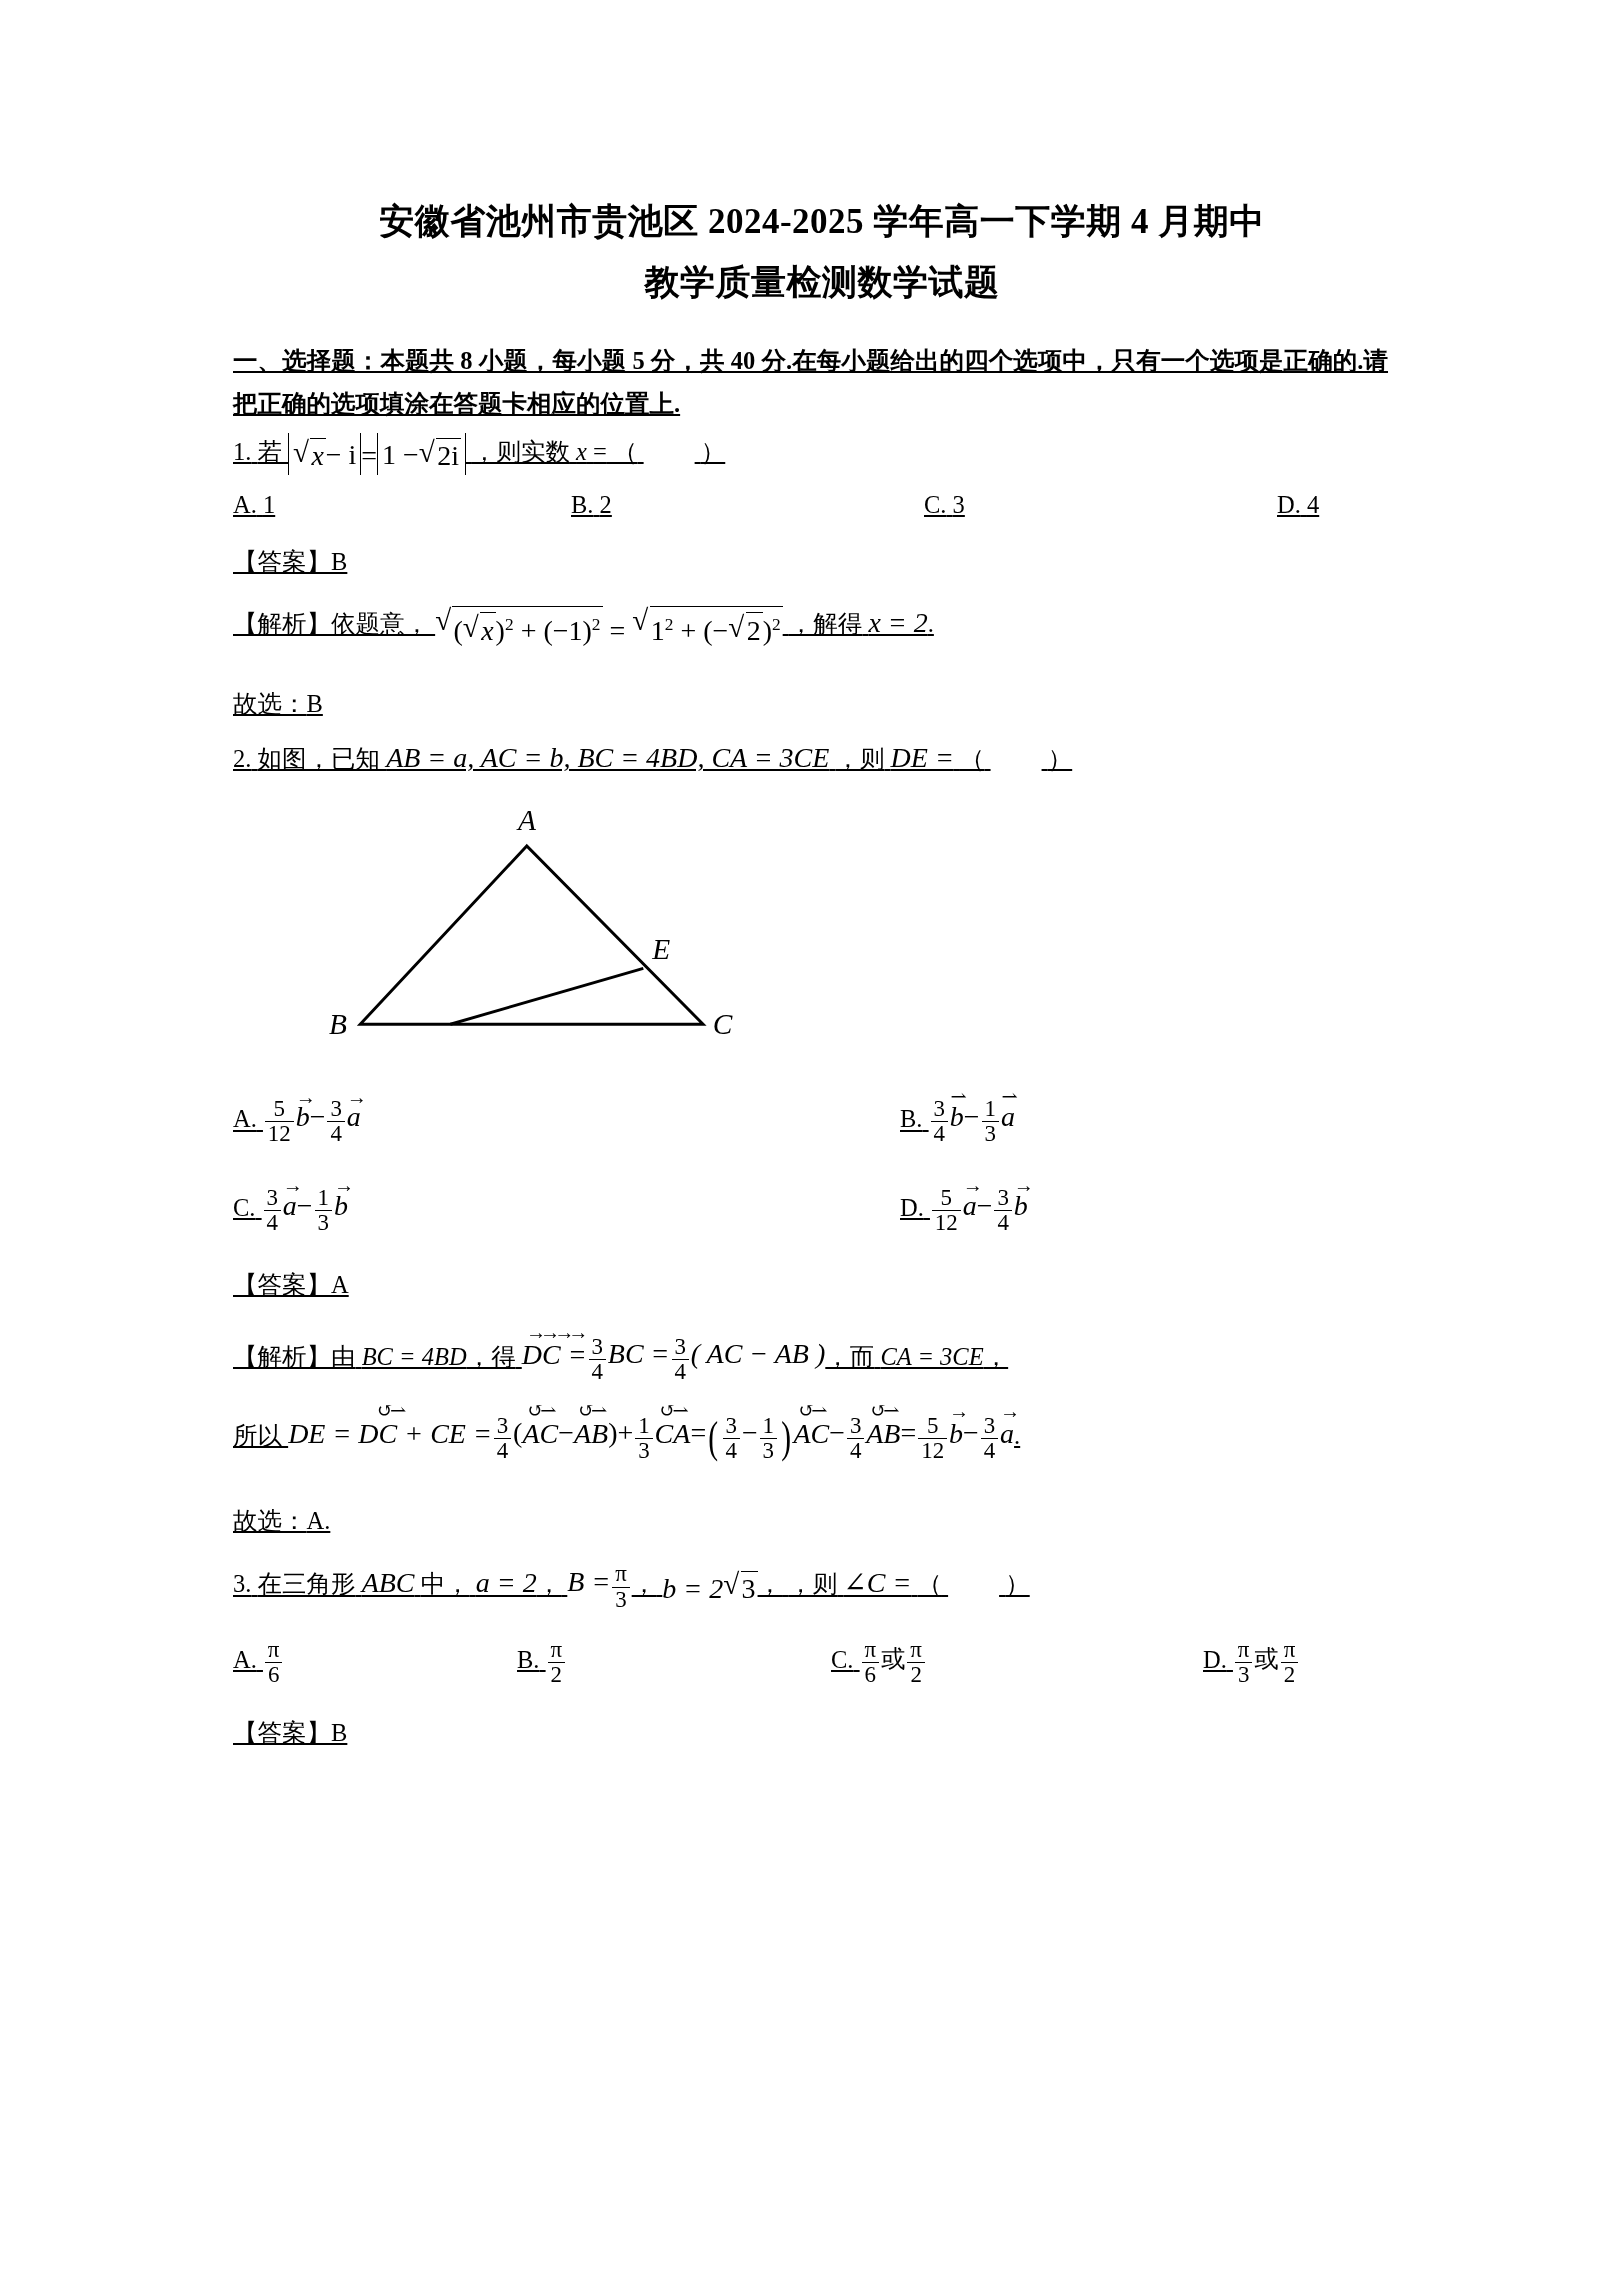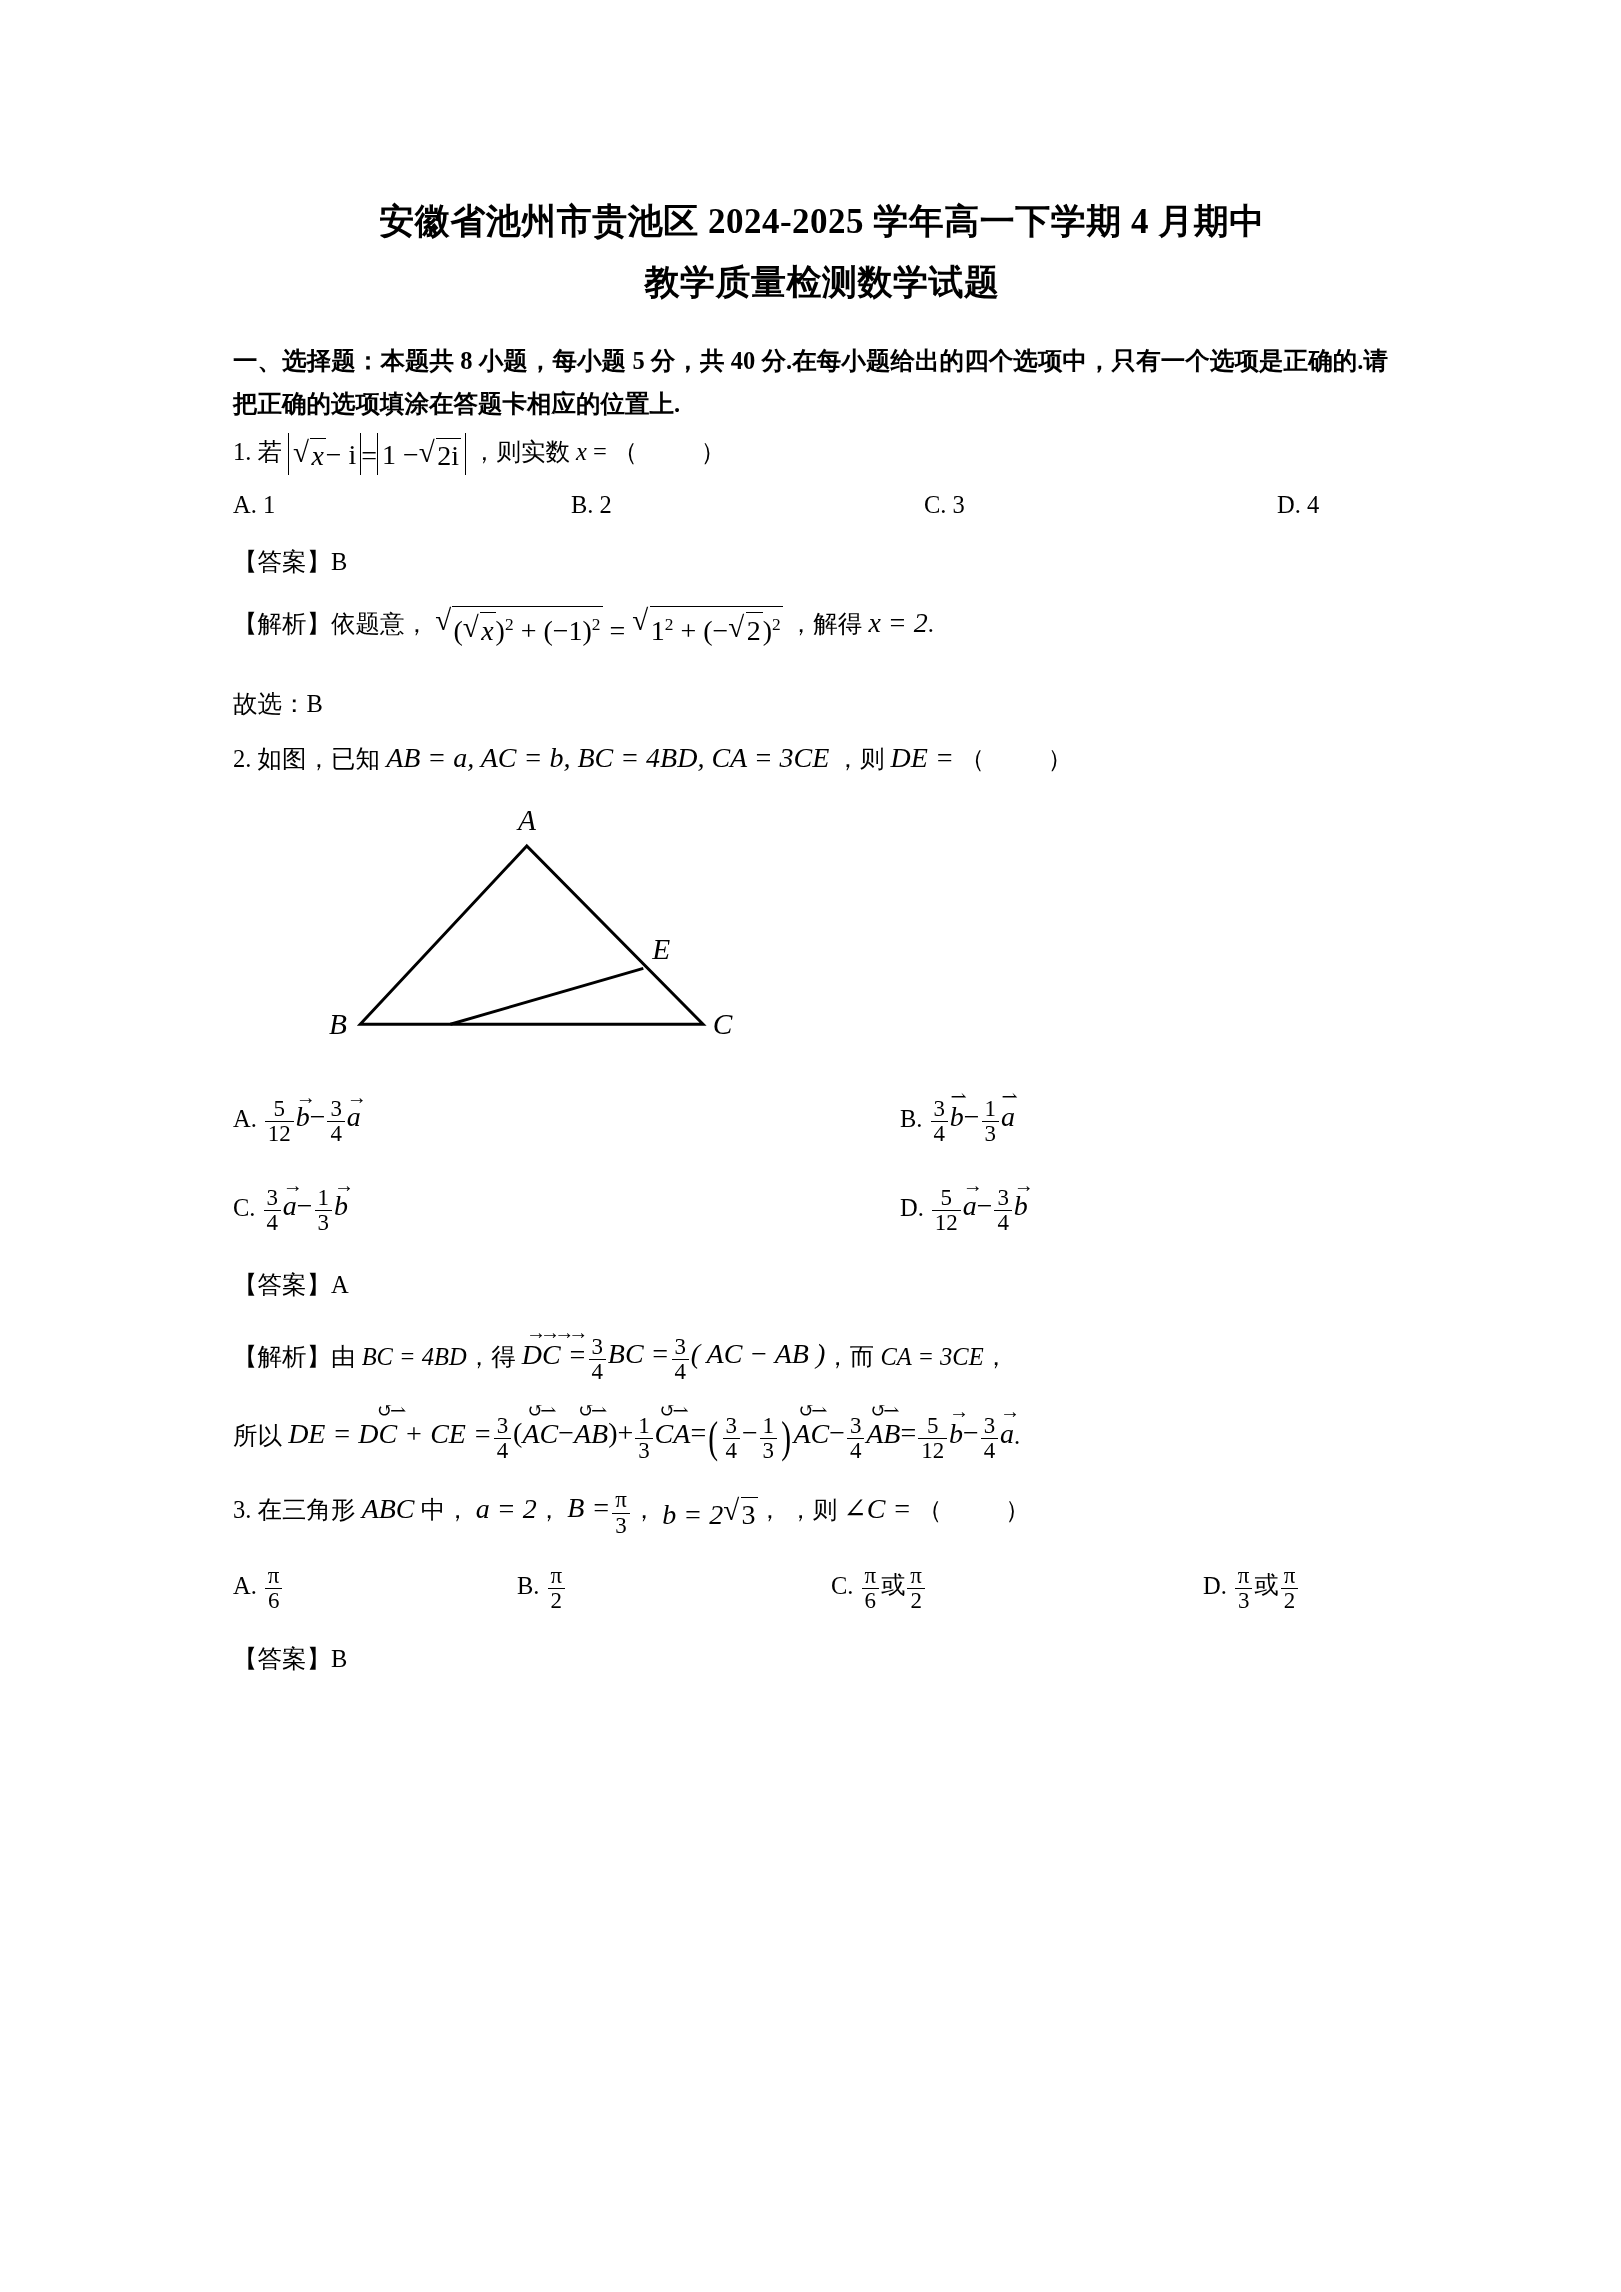--- a/index.html
+++ b/index.html
@@ -19,21 +19,21 @@
     text-align: center;
     font-weight: bold;
     font-size: 35px;
     line-height: 61px;
     letter-spacing: 0.5px;
     padding-top: 191px;
   }
   .doc-title .line { display: block; padding-left: 23px; }
 
   
-  .content { padding: 0 233px 0 233px; }
+  .content { padding: 0 233px 0 233px; text-decoration: underline; }
   .instr {
     font-weight: bold;
     font-size: 24.5px;
     line-height: 43px;
     margin-top: 25.5px;
     text-align: justify;
   }
   .blk { font-size: 24.5px; line-height: 29px; margin-top: 8px; }
   .qline { font-size: 24.5px; line-height: 33px; }
 
@@ -238,20 +238,23 @@
       <span class="mi" style="font-size:24.5px">CA = 3CE</span><span>，</span>
     </div>
 
     <div class="sol" style="margin-top:29px">
       <span>所以</span>
       <span class="math mbig">
         <span class="vec"><span class="arw">↺⇀</span><span class="base mi">DE = DC + CE =</span></span><span class="frac up"><span class="num">3</span><span class="den">4</span></span><span class="mrm">(</span><span class="vec"><span class="arw">↺⇀</span><span class="base mi">AC</span></span><span class="mrm">−</span><span class="vec"><span class="arw">↺⇀</span><span class="base mi">AB</span></span><span class="mrm">)+</span><span class="frac up"><span class="num">1</span><span class="den">3</span></span><span class="vec"><span class="arw">↺⇀</span><span class="base mi">CA</span></span><span class="mrm">=</span><span class="paren-big">(</span><span class="frac up"><span class="num">3</span><span class="den">4</span></span><span class="mrm">−</span><span class="frac up"><span class="num">1</span><span class="den">3</span></span><span class="paren-big">)</span><span class="vec"><span class="arw">↺⇀</span><span class="base mi">AC</span></span><span class="mrm">−</span><span class="frac up"><span class="num">3</span><span class="den">4</span></span><span class="vec"><span class="arw">↺⇀</span><span class="base mi">AB</span></span><span class="mrm">=</span><span class="frac up"><span class="num">5</span><span class="den">12</span></span><span class="vec vecu"><span class="arw">→</span><span class="base mi">b</span></span><span class="mrm">−</span><span class="frac up"><span class="num">3</span><span class="den">4</span></span><span class="vec vecu"><span class="arw">→</span><span class="base mi">a</span></span>
       </span><span>.</span>
     </div>
 
+    <div class="gx" style="margin-top:41px">
+      <span>故选：</span><span>A.</span>
+    </div>
 
     <div class="blk qline" style="margin-top:25px">
       <span>3.</span>
       <span>在三角形</span>
       <span class="mi mbig">ABC</span>
       <span>中，</span>
       <span class="mi mbig">a = 2</span><span>，</span>
       <span class="math mbig">
         <span class="mi">B =</span><span class="frac up"><span class="num">π</span><span class="den">3</span></span>
       </span><span>，</span>

